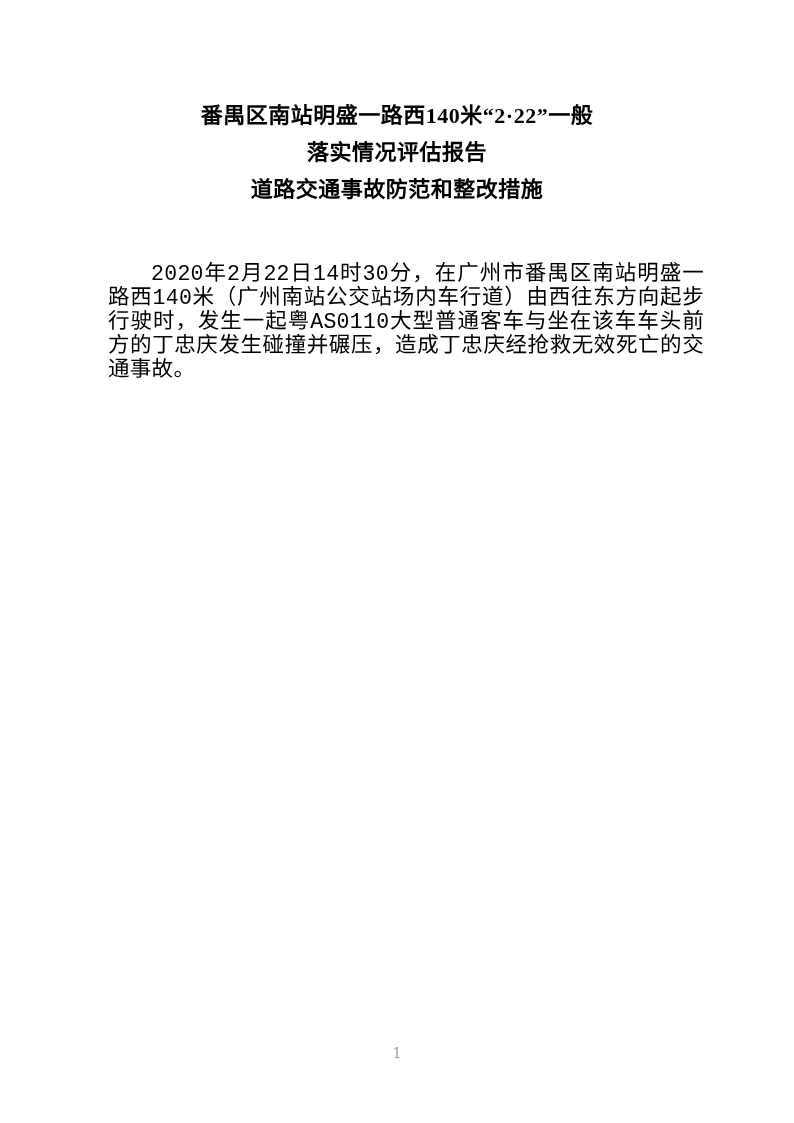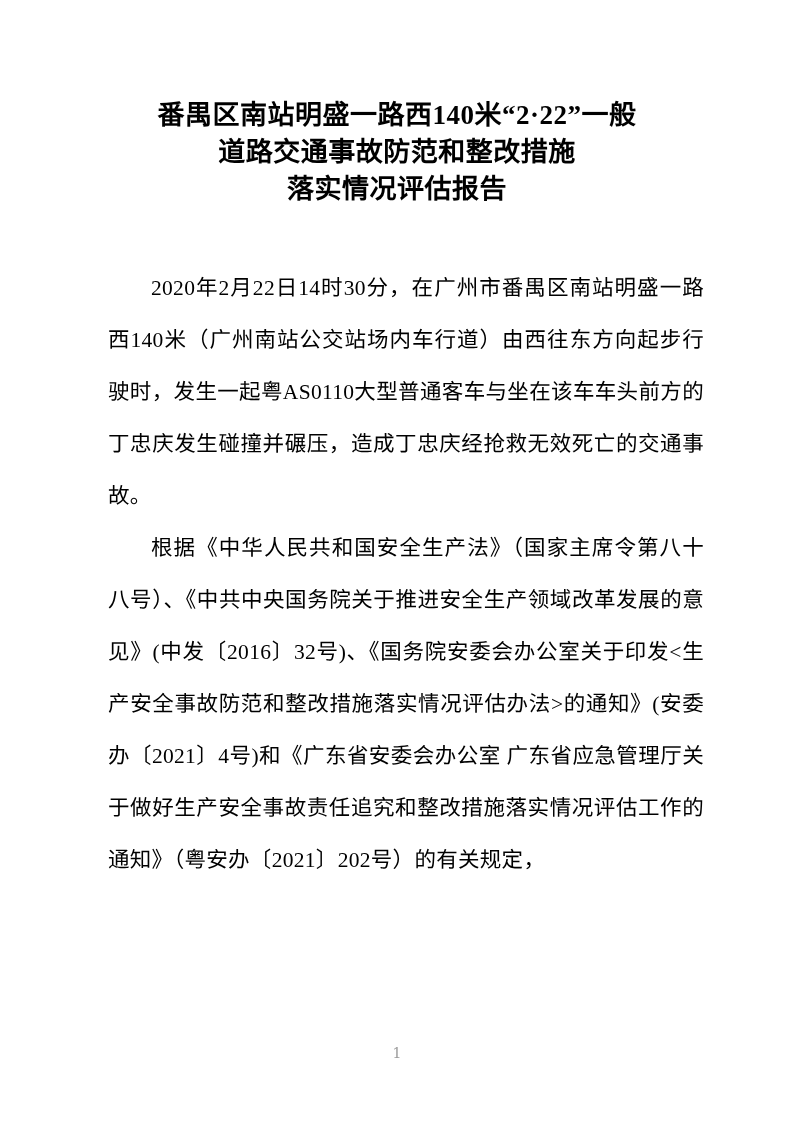--- a/index.html
+++ b/index.html
@@ -21,44 +21,44 @@
 
   
   .doc-title {
     position: absolute;
     left: 0;
     right: 0;
     top: 97px;
     text-align: center;
     font-family: "Liberation Serif", "DejaVu Serif", serif;
     font-weight: 700;
-    font-size: 27px;
+    font-size: 22px;
     line-height: 37px;
     letter-spacing: 0.5px;
     color: #000000;
     -webkit-font-smoothing: none;
   }
 
   .doc-title .title-line {
     display: block;
     white-space: nowrap;
   }
 
   
   .body-block {
     position: absolute;
     left: 108px;
     top: 262px;
     width: 596px;
   }
 
   .para {
-    font-family: Liberation Serif, serif;
+    font-family: Liberation Mono, monospace;
     font-size: 21.5px;
-    line-height: 52px;
+    line-height: 24px;
     color: #000000;
     text-align: justify;
     text-justify: inter-ideograph;
     text-align-last: left;
     text-indent: 2em;
     margin: 0;
     letter-spacing: 0.3px;
     word-break: break-all;
     -webkit-font-smoothing: none;
   }
@@ -76,24 +76,23 @@
     line-height: 16px;
   }
 </style>
 </head>
 <body>
 
 <div class="page">
 
   <div class="doc-title">
     <span class="title-line">番禺区南站明盛一路西140米“2·22”一般</span>
+    <span class="title-line">落实情况评估报告</span>
     <span class="title-line">道路交通事故防范和整改措施</span>
-    <span class="title-line">落实情况评估报告</span>
   </div>
 
   <div class="body-block">
     <p class="para">2020年2月22日14时30分，在广州市番禺区南站明盛一路西140米（广州南站公交站场内车行道）由西往东方向起步行驶时，发生一起粤AS0110大型普通客车与坐在该车车头前方的丁忠庆发生碰撞并碾压，造成丁忠庆经抢救无效死亡的交通事故。</p>
-    <p class="para">根据《中华人民共和国安全生产法》（国家主席令第八十八号）、《中共中央国务院关于推进安全生产领域改革发展的意见》(中发〔2016〕32号)、《国务院安委会办公室关于印发&lt;生产安全事故防范和整改措施落实情况评估办法&gt;的通知》(安委办〔2021〕4号)和《广东省安委会办公室 广东省应急管理厅关于做好生产安全事故责任追究和整改措施落实情况评估工作的通知》（粤安办〔2021〕202号）的有关规定，</p>
   </div>
 
   <div class="page-number">1</div>
 
 </div>
 
 </body></html>

